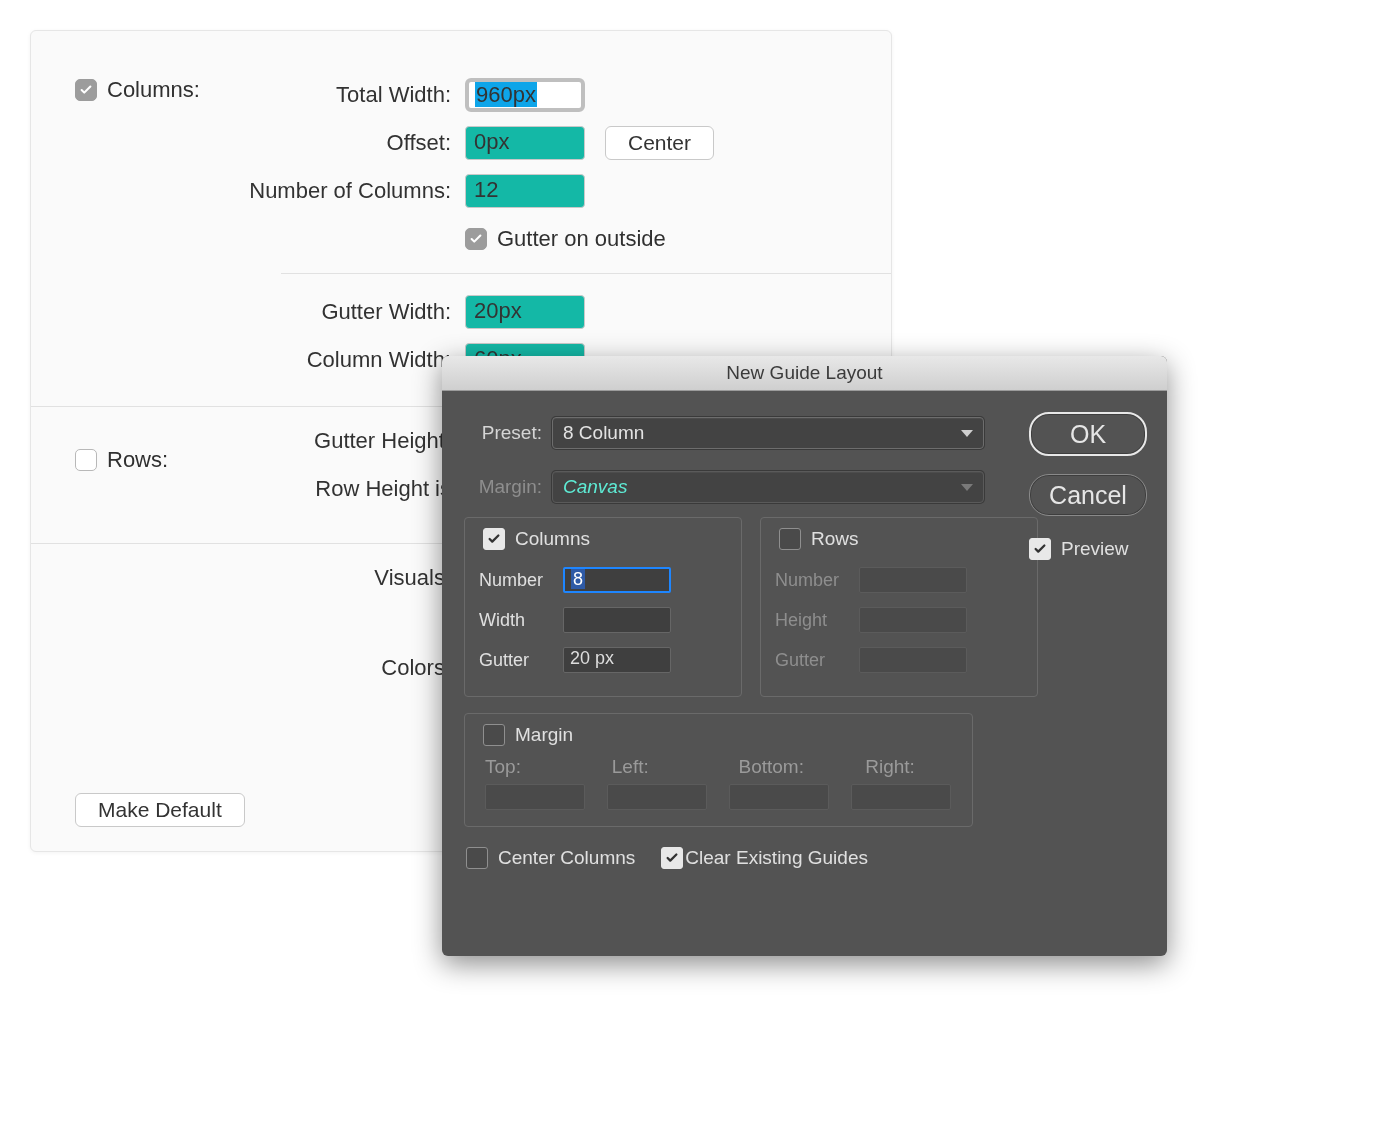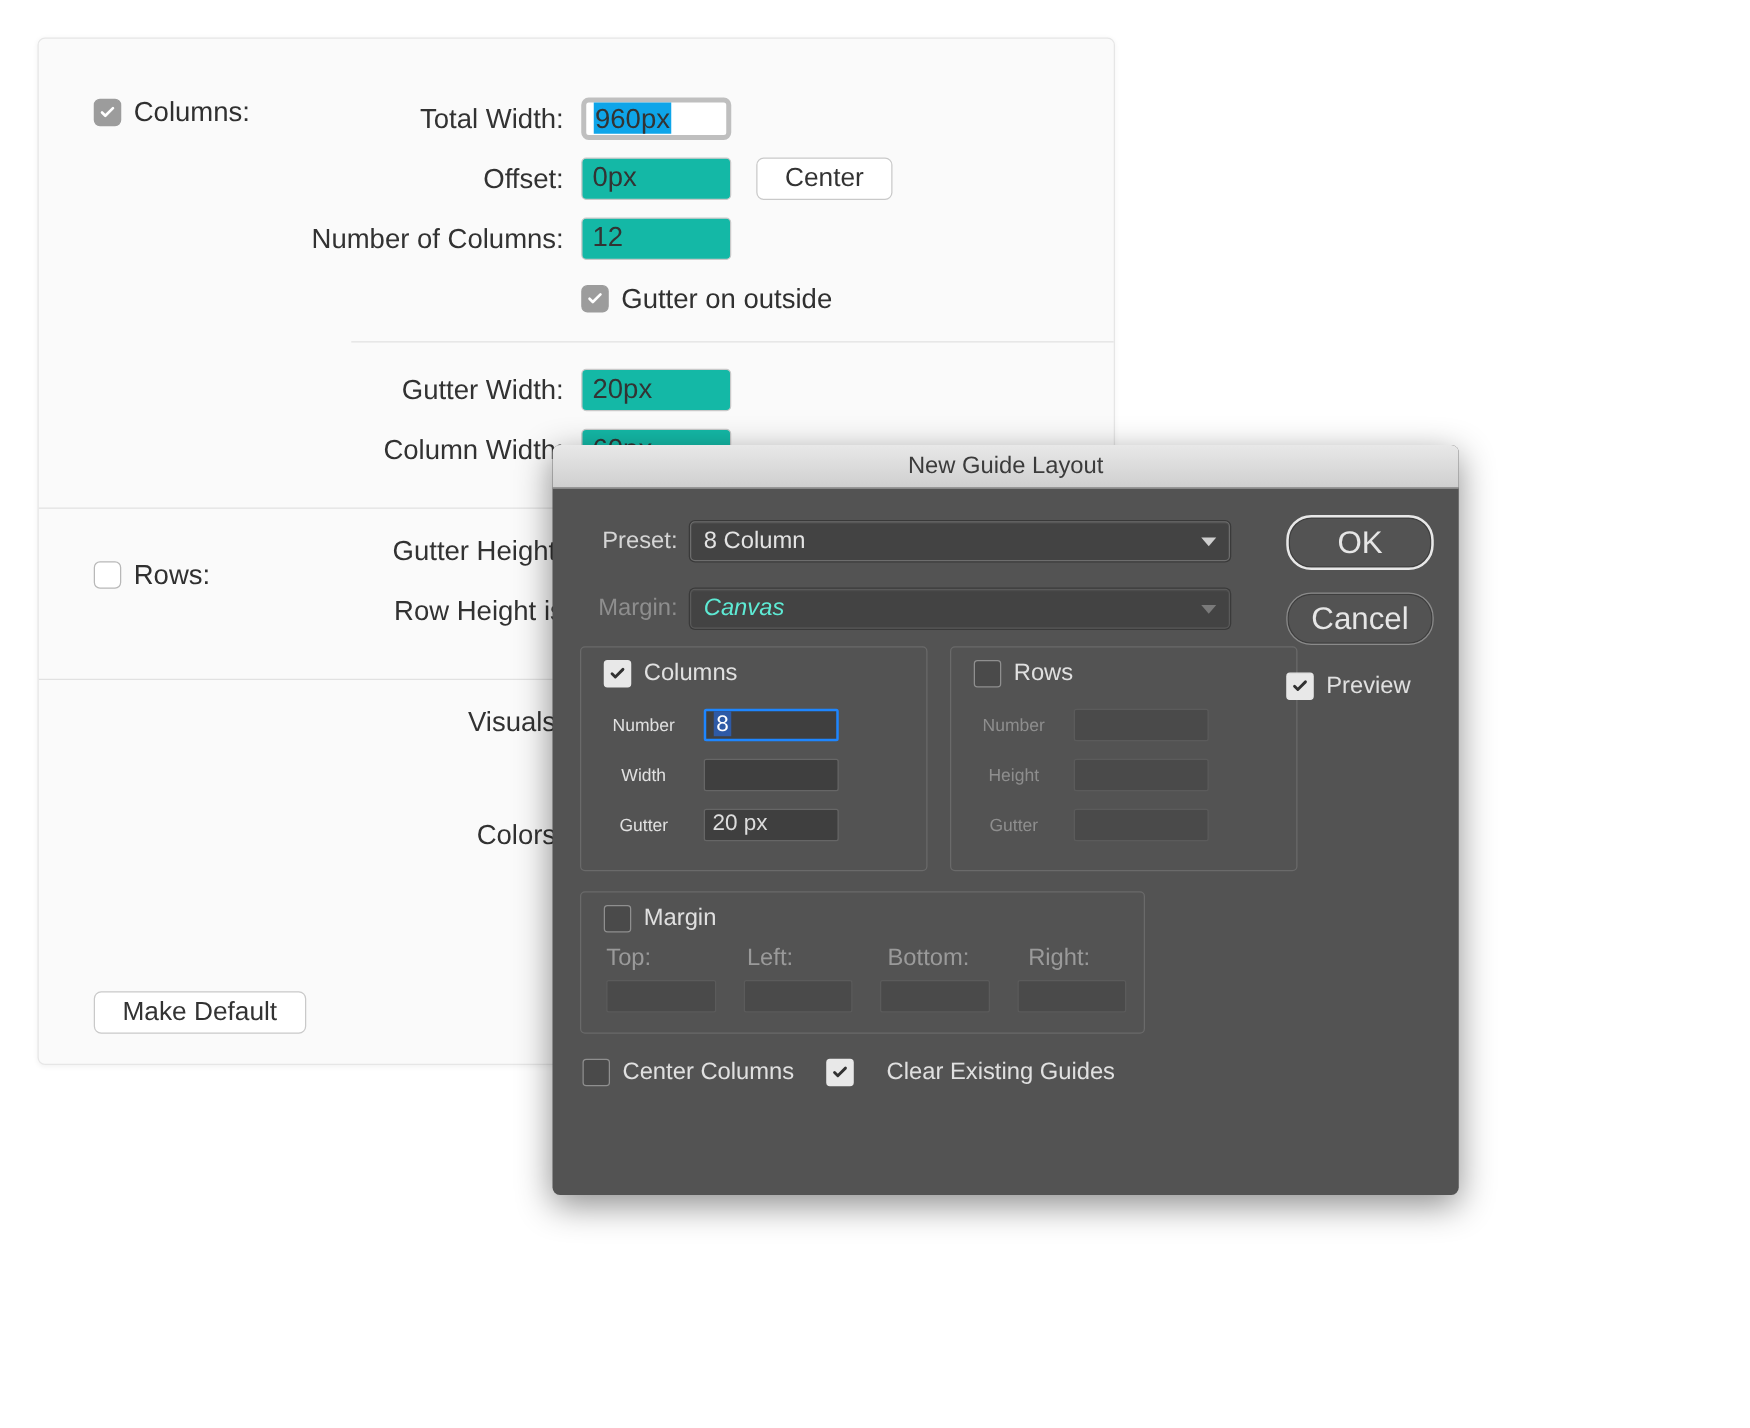--- a/index.html
+++ b/index.html
@@ -78,22 +78,22 @@
   }
   .dd-ghead{display:flex;align-items:center;gap:10px;margin-bottom:10px;margin-left:4px;}
   .dd-field{
     width:108px;height:26px;background:#3f3f3f;border:1px solid #666;border-radius:2px;
     color:#ddd;font-size:18px;padding:0 6px;box-sizing:border-box;
   }
   .dd-field.active{border:2px solid #1e86ff;}
   .dd-field.active .sel{background:#2e5aa6;color:#fff;padding:0 2px;}
   .dd-field.disabled{background:#4a4a4a;border-color:#5b5b5b;color:#777;}
   .dd-frow{display:flex;align-items:center;gap:8px;height:40px;}
-  .dd-flab{width:72px;text-align:center;padding-right:4px;font-size:14px;}
-  .margin-box{border:1px solid #6a6a6a;border-radius:4px;padding:10px 14px 16px 14px;margin-top:16px;width:452px;box-sizing:border-box;}
+  .dd-flab{width:72px;text-align:left;padding-right:4px;font-size:18px;}
+  .margin-box{border:1px solid #6a6a6a;border-radius:4px;padding:10px 14px 16px 14px;margin-top:16px;width:509px;box-sizing:border-box;}
   .margin-labs{display:flex;gap:34px;margin:6px 0 6px 6px;color:#9a9a9a;font-size:19px;}
   .margin-labs span{width:100px;}
   .margin-fields{display:flex;gap:22px;margin-left:6px;}
   .dd-foot{display:flex;align-items:center;gap:26px;margin-top:20px;margin-left:2px;}
 
   .ps-checkbox{
     width:20px;height:20px;border:1px solid #8f8f8f;border-radius:3px;background:#4a4a4a;
     display:inline-flex;align-items:center;justify-content:center;
   }
   .ps-checkbox.checked{background:#e8e8e8;border-color:#e8e8e8;}
@@ -272,21 +272,21 @@
         <div class="dd-field disabled" style="width:100px;"></div>
         <div class="dd-field disabled" style="width:100px;"></div>
       </div>
     </div>
 
     <div class="dd-foot">
       <div style="display:flex;align-items:center;gap:10px;">
         <span class="ps-checkbox"></span>
         <span>Center Columns</span>
       </div>
-      <div style="display:flex;align-items:center;gap:26px;">
+      <div style="display:flex;align-items:center;gap:2px;">
         <span class="ps-checkbox checked">
           <svg viewBox="0 0 16 16">
                 <path d="M3 8l3 3 7-7" stroke="#323232" stroke-width="2.6" fill="none" stroke-linecap="round" stroke-linejoin="round"></path>
               </svg>
         </span>
         <span>Clear Existing Guides</span>
       </div>
     </div>
 
   </div>

